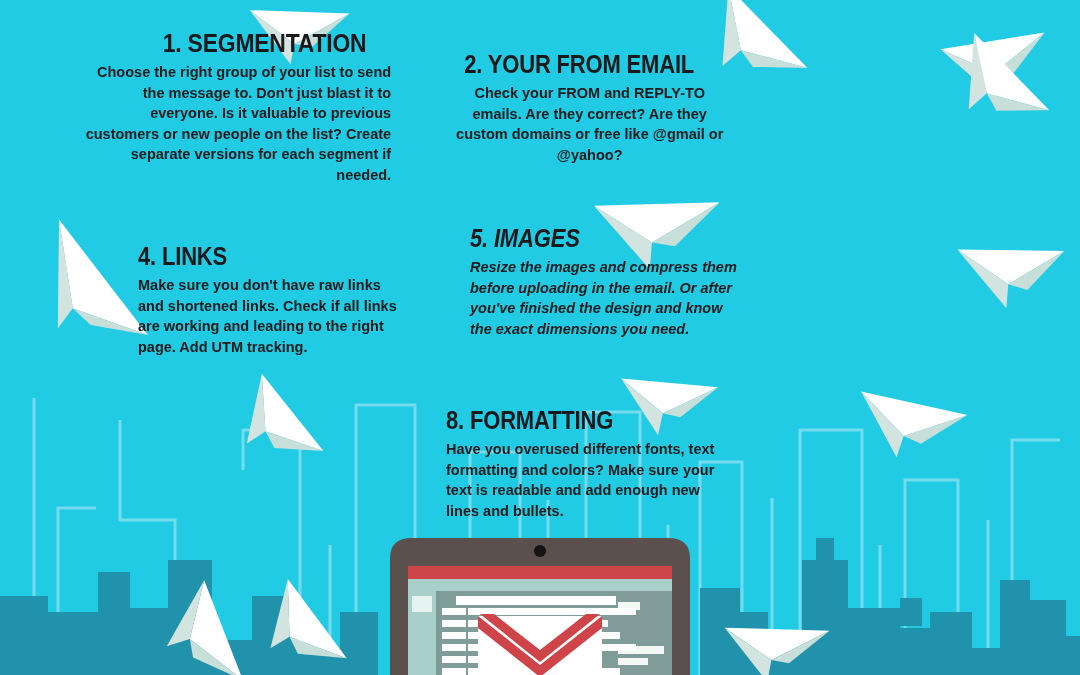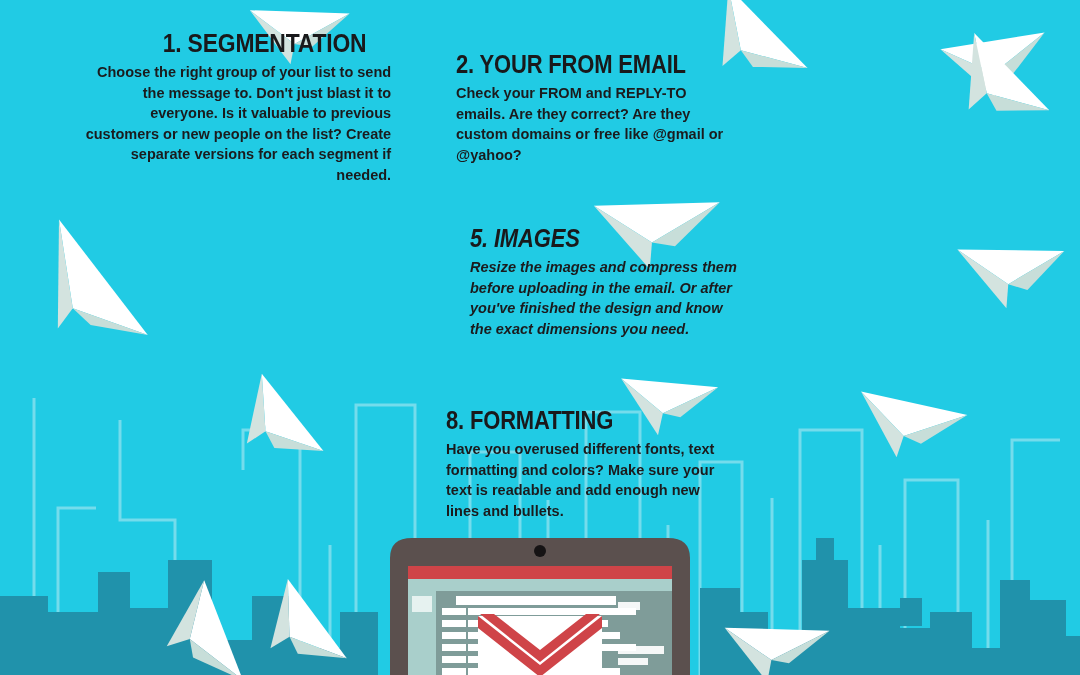--- a/index.html
+++ b/index.html
@@ -55,21 +55,21 @@
     font-weight: 700;
     font-size: 15.2px;
     line-height: 20.6px;
     color: #1b1b1d;
     transform: scaleX(0.955);
     transform-origin: left top;
   }
 
   
   #tip-1 { left: 76px;  top: 30px;  width: 330px; text-align: right; }
-  #tip-2 { left: 456px; top: 52px;  width: 280px; }
+  #tip-2 { left: 456px; top: 52px;  width: 280px; text-align: center; }
   #tip-3 { left: 766px; top: 72px;  width: 290px; }
   #tip-4 { left: 138px; top: 244px; width: 280px; }
   #tip-5 { left: 470px; top: 226px; width: 290px; font-style: italic; }
   #tip-6 { left: 800px; top: 270px; width: 260px; }
   #tip-7 { left: 62px;  top: 418px; width: 330px; }
   #tip-8 { left: 446px; top: 408px; width: 290px; }
   #tip-9 { left: 766px; top: 412px; width: 280px; }
 
   #tip-1 h2 { font-size: 26px; }
   #tip-7 h2, #tip-8 h2, #tip-9 h2 { font-size: 25px; }
@@ -289,20 +289,24 @@
     <h2>1. SEGMENTATION</h2>
     <p>Choose the right group of your list to send the message to. Don't just blast it to everyone. Is it valuable to previous customers or new people on the list? Create separate versions for each segment if needed.</p>
   </div>
 
   <div class="tip" id="tip-2">
     <h2>2. YOUR FROM EMAIL</h2>
     <p>Check your FROM and REPLY-TO emails. Are they correct? Are they custom domains or free like @gmail or @yahoo?</p>
   </div>
 
 
+  <div class="tip" id="tip-4">
+    <h2>4. LINKS</h2>
+    <p>Make sure you don't have raw links and shortened links. Check if all links are working and leading to the right page. Add UTM tracking.</p>
+  </div>
 
   <div class="tip" id="tip-5">
     <h2>5. IMAGES</h2>
     <p>Resize the images and compress them before uploading in the email. Or after you've finished the design and know the exact dimensions you need.</p>
   </div>
 
 
 
   <div class="tip" id="tip-8">
     <h2>8. FORMATTING</h2>

